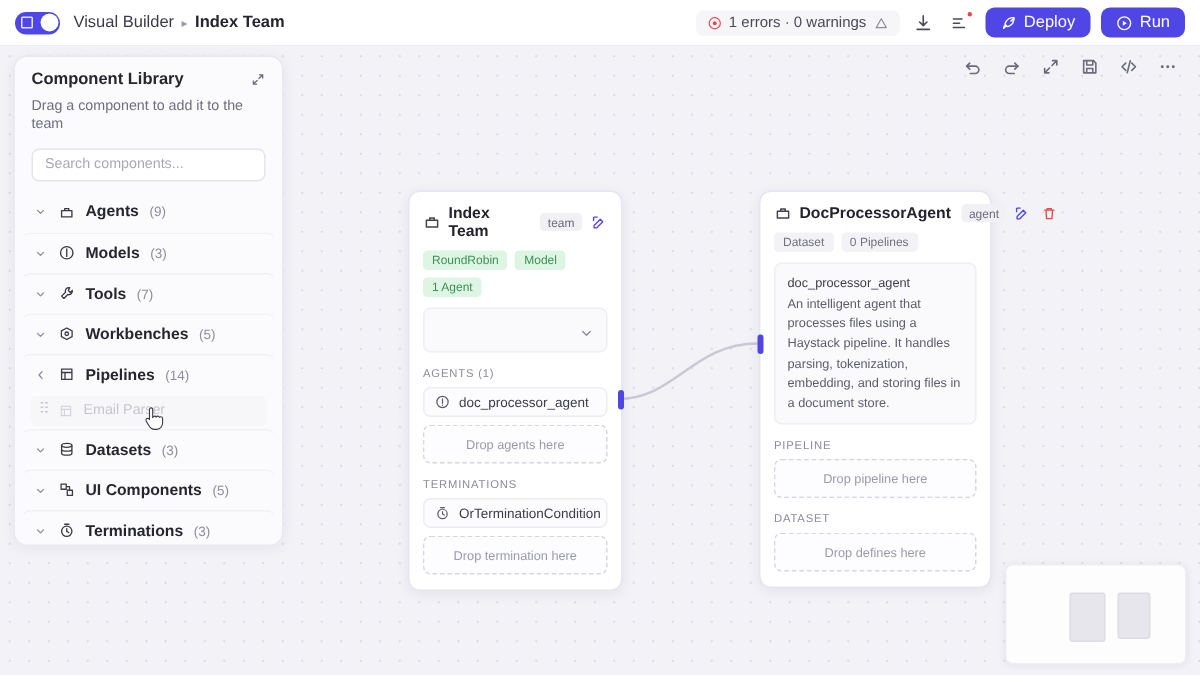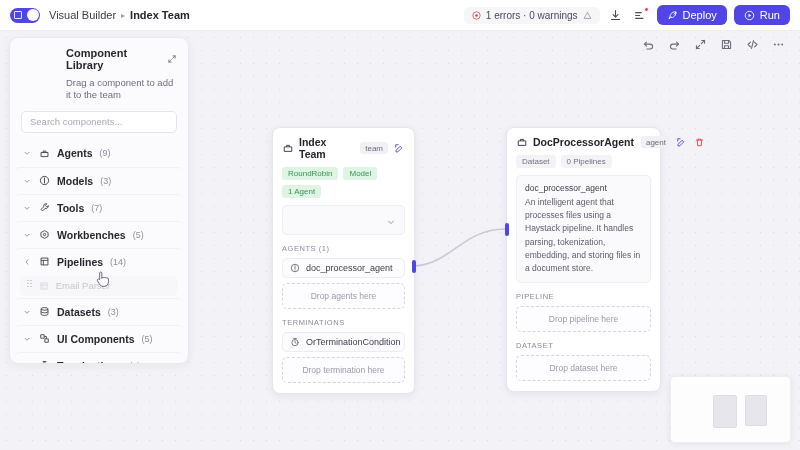--- a/index.html
+++ b/index.html
@@ -62,21 +62,21 @@
     background-size: 13px 13px;
     overflow: hidden;
   }
 
   
   .library {
     position: absolute; top: 6px; left: 9px; width: 180px; height: 327px;
     background: #fbfbfd; border: 1px solid #e9e9f0; border-radius: 9px;
     box-shadow: 0 2px 10px rgba(30,30,60,.06); z-index: 30; overflow: hidden;
   }
-  .lib-head { padding: 9px 11px 0 11px; margin-left: 45px; }
+  .lib-head { padding: 9px 11px 0 11px; }
   .lib-title-row { display: flex; align-items: center; justify-content: space-between; }
   .lib-title { font-size: 11px; font-weight: 600; color: #26262f; }
   .lib-sub { font-size: 9.5px; color: #6e6e80; margin-top: 6px; line-height: 1.3; }
   .search-wrap { padding: 9px 11px 7px 11px; }
   .search-input {
     width: 100%; height: 22px; border: 1px solid #e4e4ee; border-radius: 5px;
     background: #fff; padding: 0 8px; font-size: 9.5px; color: #33333f;
     font-family: inherit; outline: none;
   }
   .search-input::placeholder { color: #a9a9b8; }
@@ -327,21 +327,21 @@
 
       <div class="desc-box">
         <div class="desc-name">doc_processor_agent</div>
         <div class="desc-txt">An intelligent agent that processes files using a Haystack pipeline. It handles parsing, tokenization, embedding, and storing files in a document store.</div>
       </div>
 
       <div class="sec-label">PIPELINE</div>
       <div class="dropzone">Drop pipeline here</div>
 
       <div class="sec-label">DATASET</div>
-      <div class="dropzone" style="margin-bottom:10px;">Drop dataset here</div>
+      <div class="dropzone" style="margin-bottom:10px;">Drop defines here</div>
 
       <span class="port" style="left:-2px; top:95px;"></span>
     </div>
 
     <div class="canvas-toolbar">
       <span class="tb-ico">
         <svg width="13" height="13" viewBox="0 0 16 16" fill="none" stroke="currentColor" stroke-width="1.35" stroke-linecap="round" stroke-linejoin="round">
           <path d="M3 7.5h7a3 3 0 0 1 0 6H6"></path>
             <path d="M5.5 5 3 7.5 5.5 10"></path>
         </svg>

